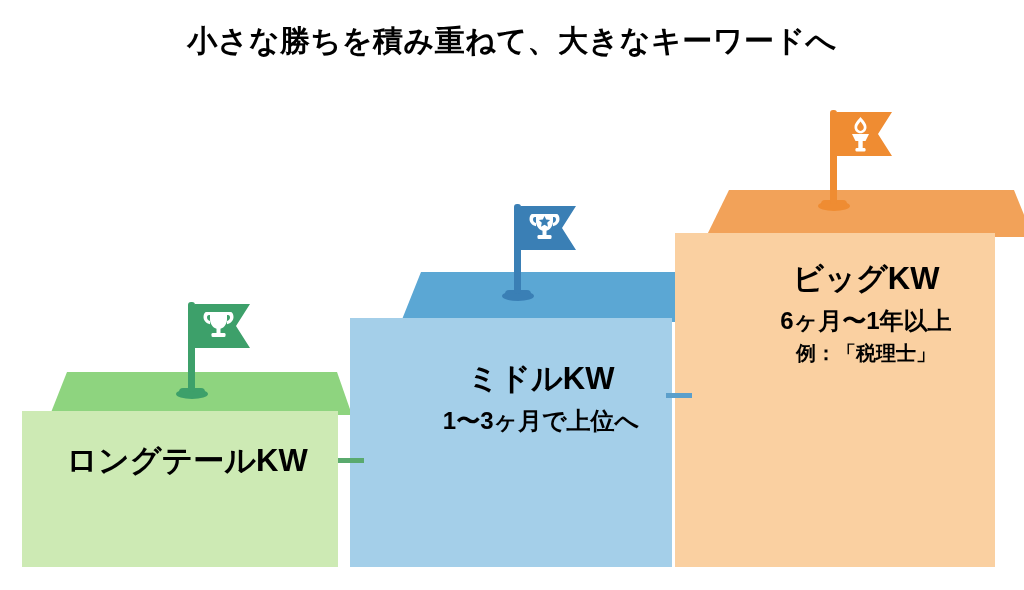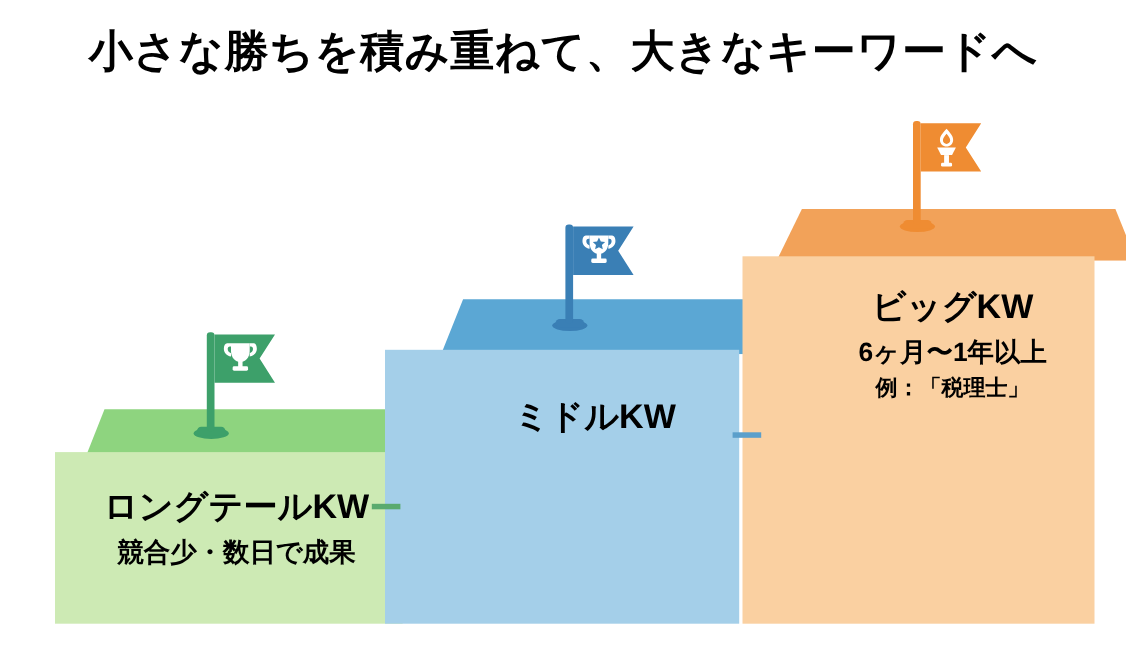--- a/index.html
+++ b/index.html
@@ -18,21 +18,21 @@
     overflow: hidden;
   }
 
   
   #title {
     position: absolute;
     left: 0;
     top: 24px;
     width: 1024px;
     text-align: center;
-    font-size: 40px;
+    font-size: 30px;
     font-weight: bold;
     color: #000000;
     letter-spacing: 0.5px;
     line-height: 1.15;
     white-space: nowrap;
   }
 
   
   .block {
     position: absolute;
@@ -68,21 +68,21 @@
     margin-bottom: 3px;
     white-space: nowrap;
   }
   .label-example {
     font-size: 20px;
     font-weight: bold;
     white-space: nowrap;
   }
 
   
-  #block-long-tail { left: 22px; top: 370px; width: 330px; height: 200px; margin-left: 28px; }
+  #block-long-tail { left: 22px; top: 370px; width: 330px; height: 200px; }
   #block-long-tail .block-face {
     top: 41px; width: 316px; height: 156px;
     background: #cdeab4;
   }
   #block-long-tail .block-label { top: 70px; }
 
   
   #block-middle { left: 350px; top: 270px; width: 336px; height: 300px; padding-left: 46px; }
   #block-middle .block-face {
     top: 48px; width: 322px; height: 249px;
@@ -121,31 +121,31 @@
 
   <div id="title">小さな勝ちを積み重ねて、大きなキーワードへ</div>
 
   <div class="block" id="block-long-tail">
     <svg class="block-top" width="330" height="45" viewBox="0 0 330 45">
       <polygon points="28,45 45,2 315,2 330,45" fill="#8ed47f"></polygon>
     </svg>
     <div class="block-face"></div>
     <div class="block-label">
       <div class="label-title">ロングテールKW</div>
-      <div class="label-sub">競合少・数日で成果</div>
     </div>
   </div>
 
   <div class="block" id="block-middle">
     <svg class="block-top" width="336" height="52" viewBox="0 0 336 52">
       <polygon points="28,52 48,2 320,2 336,52" fill="#5ba7d4"></polygon>
     </svg>
     <div class="block-face"></div>
     <div class="block-label">
       <div class="label-title">ミドルKW</div>
+      <div class="label-sub">1〜3ヶ月で上位へ</div>
     </div>
   </div>
 
   <div class="block" id="block-big">
     <svg class="block-top" width="334" height="51" viewBox="0 0 334 51">
       <polygon points="7,51 30,4 315,4 334,51" fill="#f2a259"></polygon>
     </svg>
     <div class="block-face"></div>
     <div class="block-label">
       <div class="label-title">ビッグKW</div>

